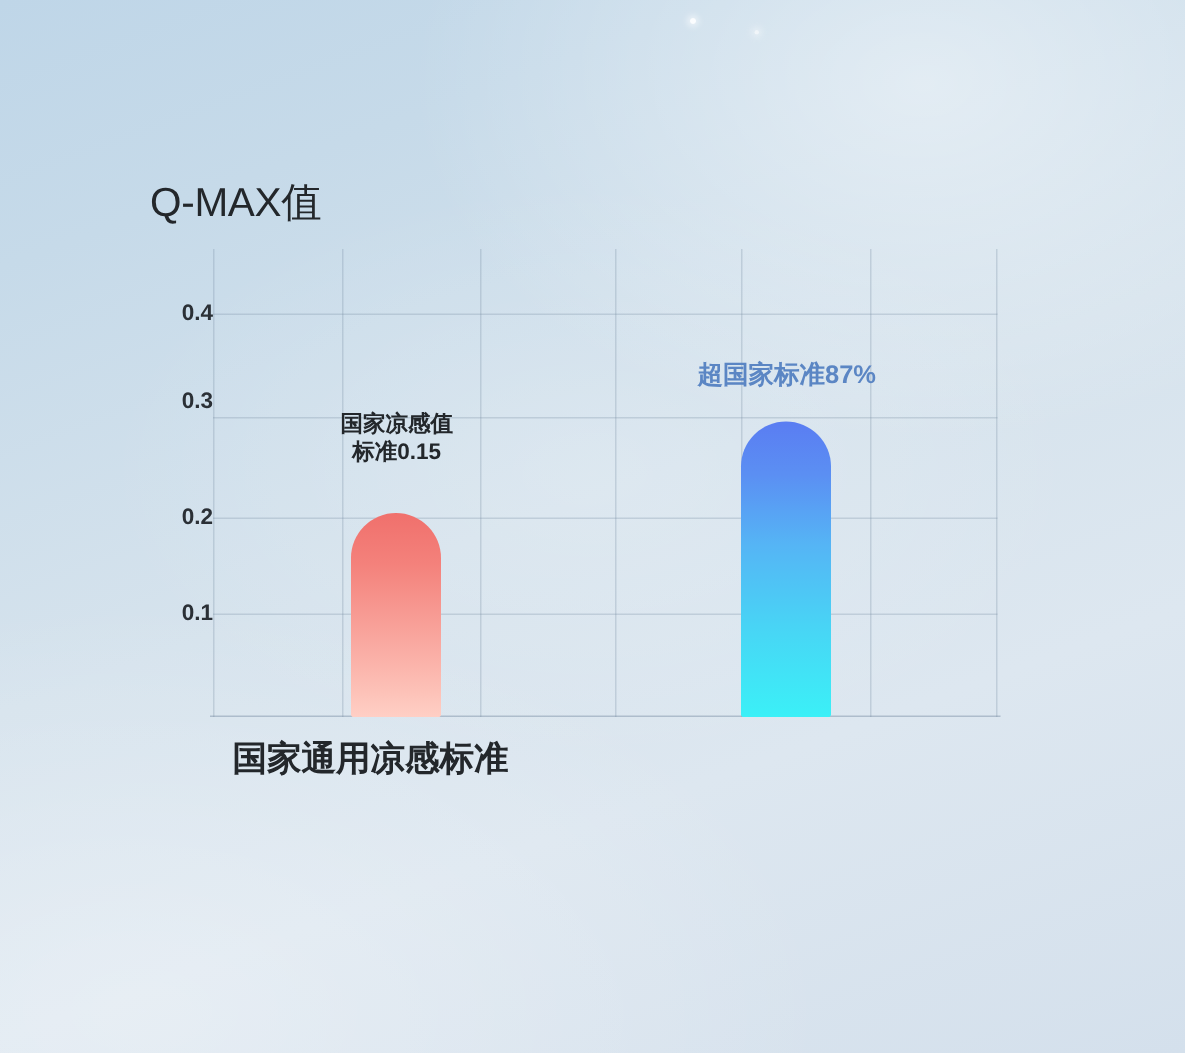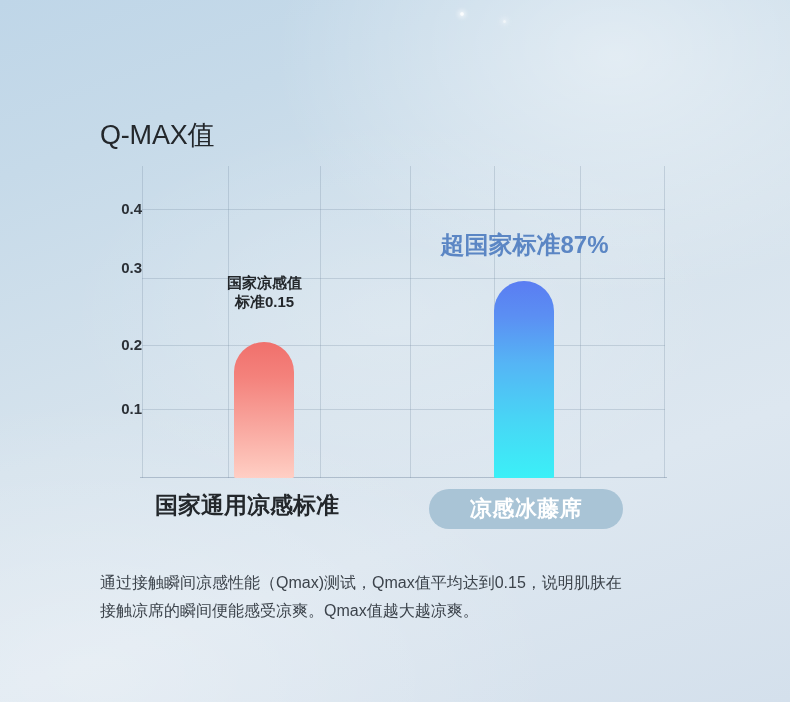--- a/index.html
+++ b/index.html
@@ -148,21 +148,21 @@
     bottom: 166px;
     width: 185px;
     font-size: 15px;
     font-weight: bold;
     color: #23272b;
   }
   .callout-blue {
     left: 285px;
     bottom: 218px;
     width: 195px;
-    font-size: 24px;
+    font-size: 17px;
     font-weight: bold;
     color: #5b86c4;
   }
 
   
   .cat-row {
     position: absolute;
     left: 0;
     top: 489px;
     width: 690px;
@@ -250,23 +250,16 @@
     <div class="callout callout-red">
       <div>国家凉感值</div>
       <div>标准0.15</div>
     </div>
     <div class="callout callout-blue">超国家标准87%</div>
 
   </div>
 
   <div class="cat-row">
     <div class="cat-plain">国家通用凉感标准</div>
-    <div class="cat-pill">
-      <span>凉感冰藤席</span>
-    </div>
   </div>
 
-  <div class="footnote">
-    <p>通过接触瞬间凉感性能（Qmax)测试，Qmax值平均达到0.15，说明肌肤在</p>
-    <p>接触凉席的瞬间便能感受凉爽。Qmax值越大越凉爽。</p>
-  </div>
 
 </div>
 
 </body></html>

